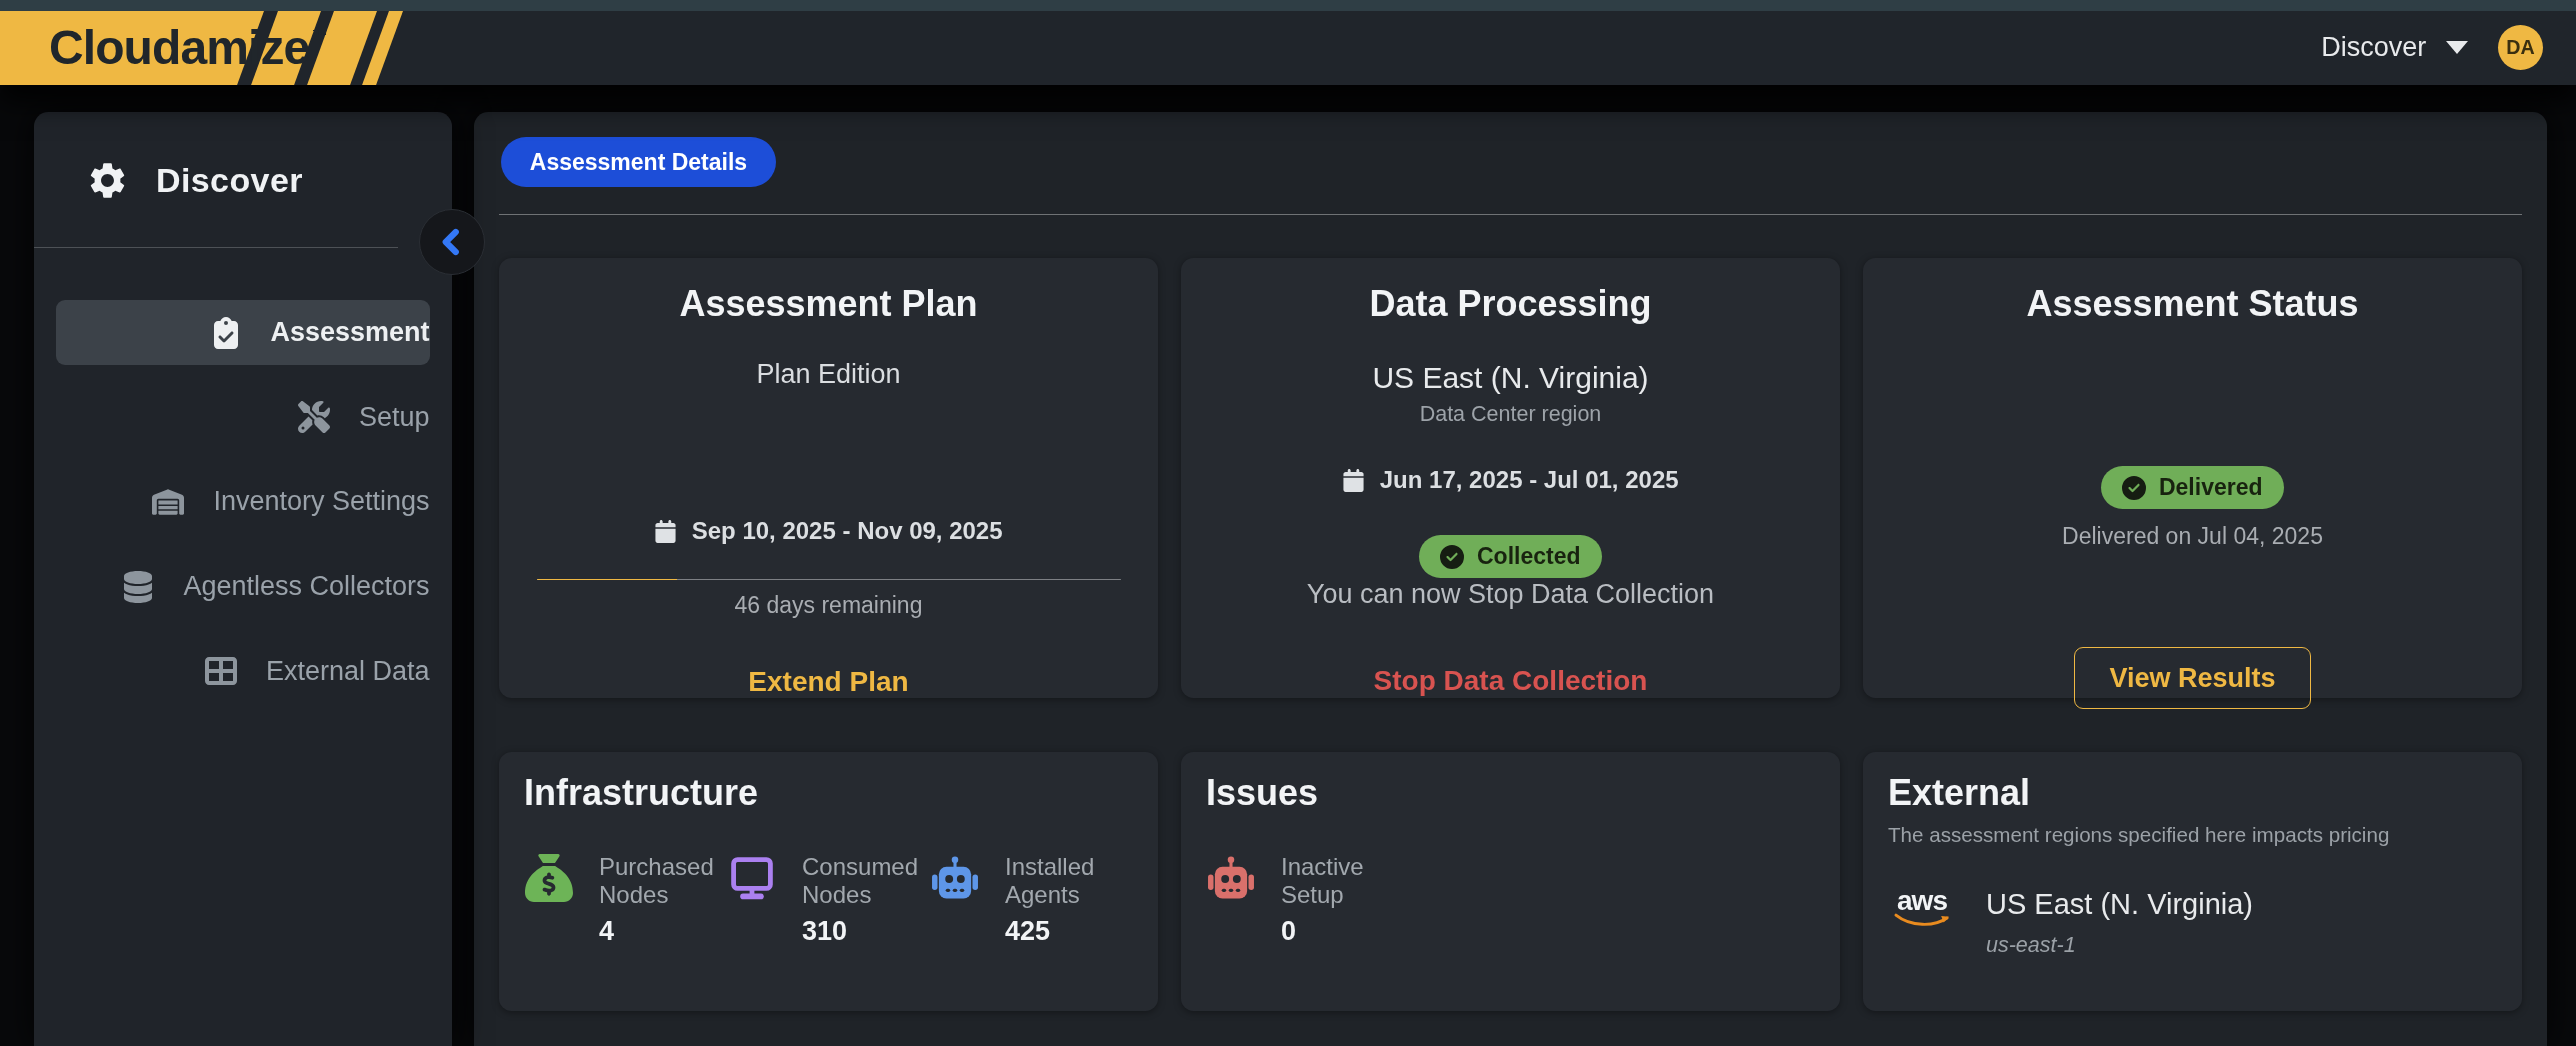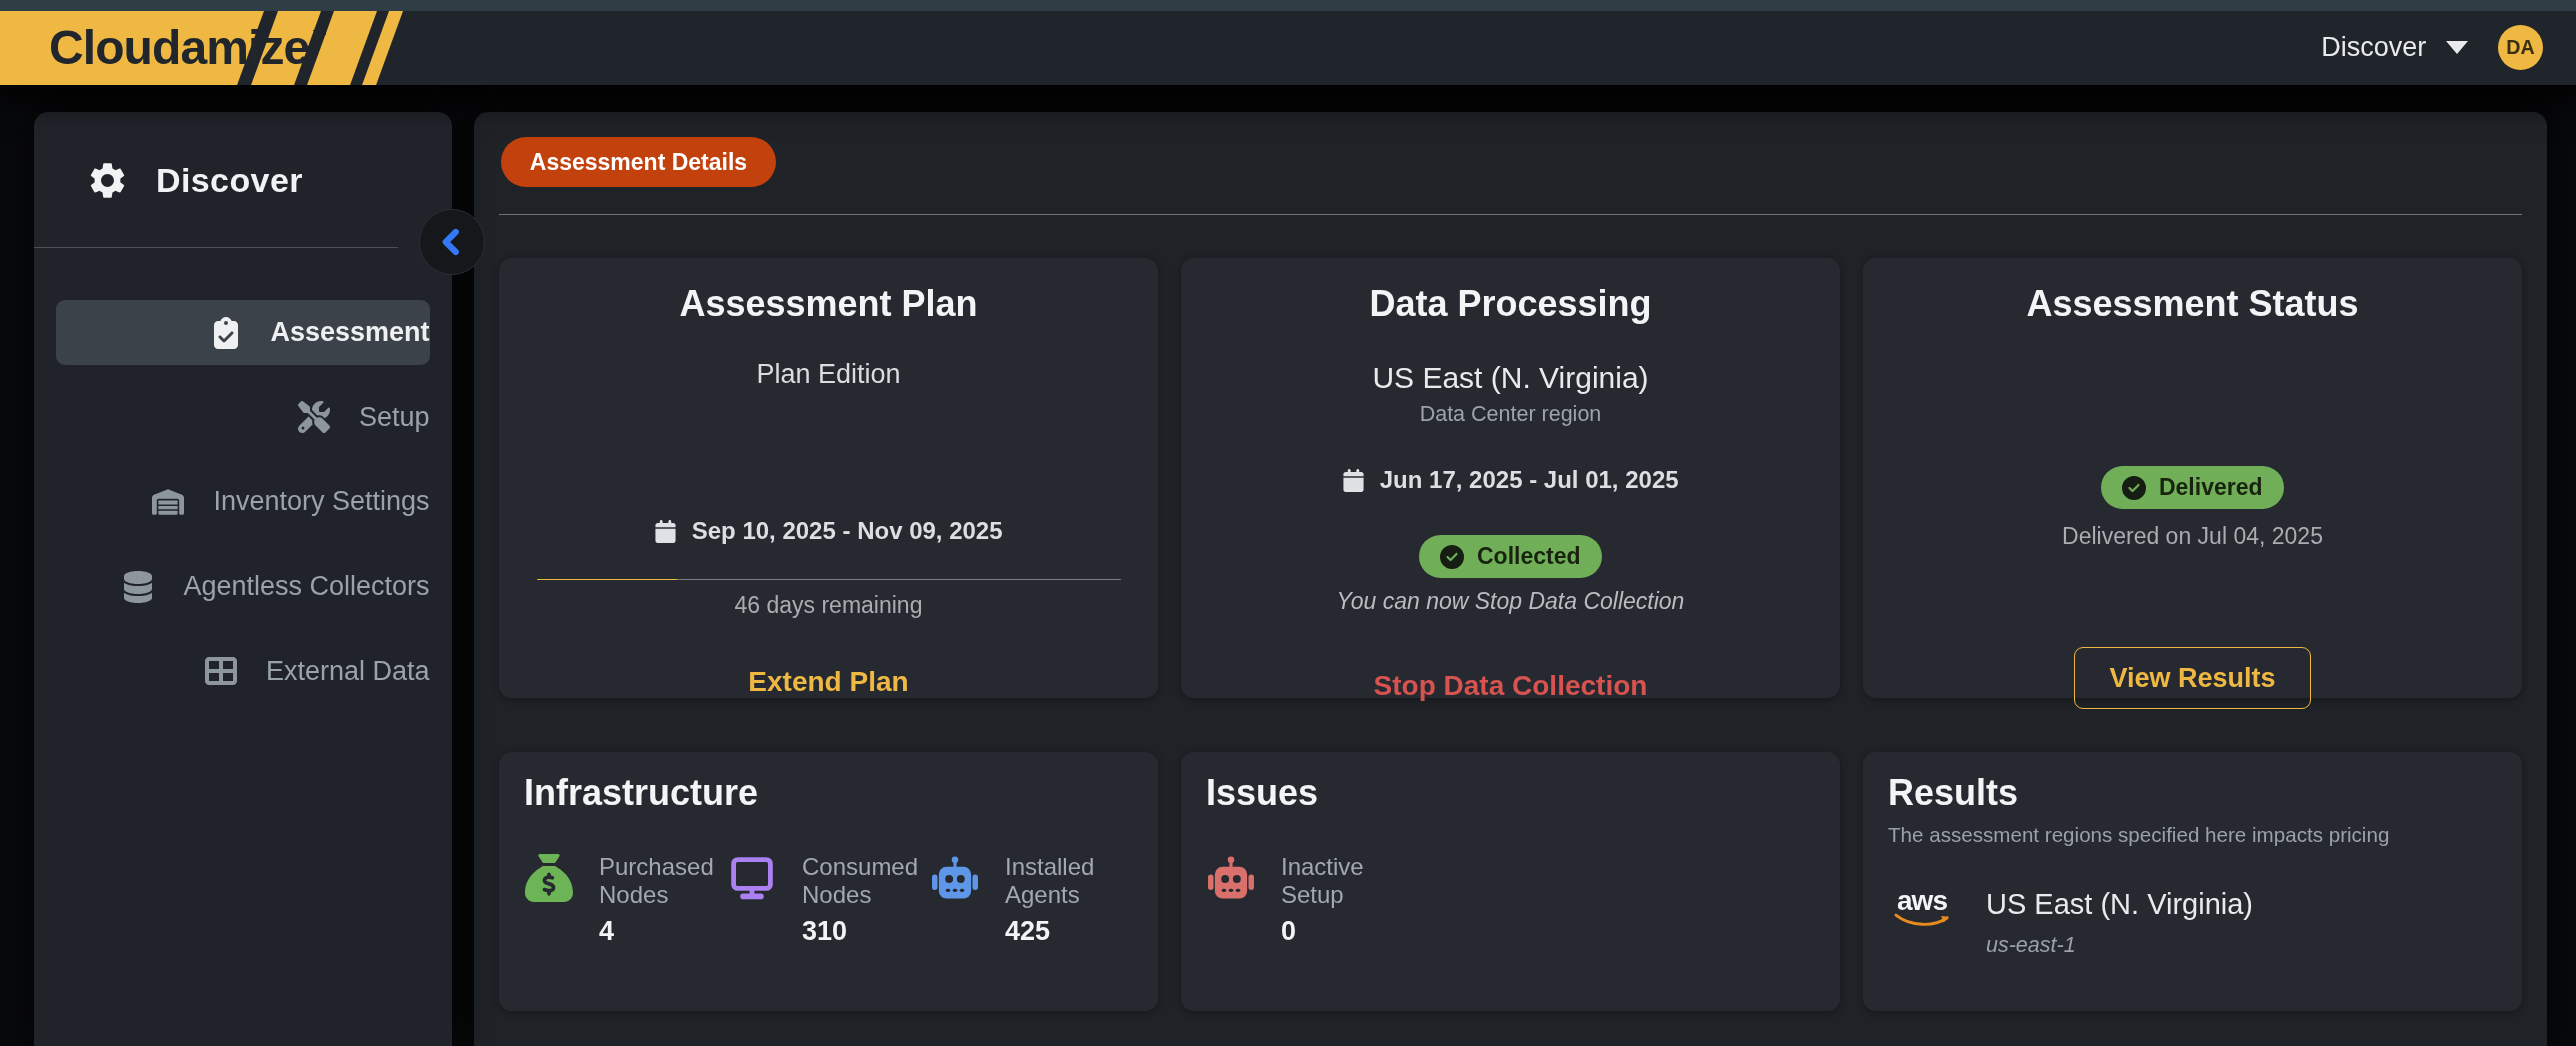--- a/index.html
+++ b/index.html
@@ -41,21 +41,21 @@
     margin-bottom:19.7px; cursor:pointer;justify-content:flex-end; }
   .sb-item svg { width:32px; height:32px; fill:#8d959d; flex:0 0 auto; }
   .sb-item .lbl { font-size:27px; color:#9aa2aa; }
   .sb-item.active { background:#3c4249; }
   .sb-item.active svg { fill:#eef0f2; }
   .sb-item.active .lbl { color:#eef0f2; font-weight:600; }
 
   
   .main { position:absolute; left:474px; top:112px; width:2073px; height:calc(100% - 112px);
     background:#1f2328; border-radius:14.3px 14.3px 0 0; box-shadow:0 0 36px rgba(0,0,0,.8); padding:25px; }
-  .section-badge { display:inline-block; margin:0 0 0 1.8px; background:#c2410c; color:#fff;
+  .section-badge { display:inline-block; margin:0 0 0 1.8px; background:#1d4ed8; color:#fff;
     font-size:23px; font-weight:700; padding:11.6px 29px; border-radius:29px; }
   .section-divider { margin-top:27px; border-bottom:1.8px solid #6f7275; }
   .grid { display:grid; grid-template-columns:1fr 1fr 1fr; column-gap:23px; row-gap:54px; margin-top:43px; }
   .card { background:#262a30; border-radius:12.5px; box-shadow:0 1.8px 7.2px rgba(0,0,0,.35); }
   .card.tall { height:440px; display:flex; flex-direction:column; align-items:center; text-align:center; }
   .card.short { height:259px; padding:19.7px 25px; }
   .card-title { font-size:36px; font-weight:700; color:#f2f4f6; }
   .tall .card-title { margin-top:25px; }
 
   .plan-sub { margin-top:34px; font-size:27px; color:#dadde0; }
@@ -68,21 +68,21 @@
   .link-action { font-size:28px; font-weight:700; cursor:pointer; }
   .c1-action { margin-top:47px; color:#efb843; }
 
   .region-name { margin-top:36px; font-size:30px; color:#e8eaec; }
   .region-cap { margin-top:7.2px; font-size:21.5px; color:#9da3a9; }
   .c2-dates { margin-top:39px; }
   .status-badge { display:flex; align-items:center; gap:12.5px; background:#70ae58; border-radius:21.5px;
     padding:8px 21.5px; font-size:23px; font-weight:700; color:#18230f; }
   .status-badge svg { width:24px; height:24px; fill:#161d12; }
   .c2-badge { margin-top:41px; }
-  .hint { margin-top:10px; font-size:23px; color:#b9bdc2;font-style:italic; }
+  .hint { margin-top:1px; font-size:27px; color:#b9bdc2; }
   .c2-action { margin-top:55px; color:#d85350; }
 
   .c3-badge { margin-top:141px; }
   .delivered-on { margin-top:14.3px; font-size:23px; color:#a9adb2; }
   .btn-outline { margin-top:97px; border:1.8px solid #efb843; border-radius:9px; background:transparent;
     color:#efb843; font-size:27px; font-weight:700; padding:14.3px 34px; cursor:pointer;
     font-family:"Liberation Sans","DejaVu Sans",sans-serif; }
 
   .metrics { display:grid; grid-template-columns:1fr 1fr 1fr; row-gap:41px; margin-top:39px; }
   .metric { display:flex; align-items:flex-start; gap:25px; }
@@ -294,21 +294,21 @@
           </span>
           <div>
             <div class="mlabel">Inactive Setup</div>
             <div class="mvalue">0</div>
           </div>
         </div>
       </div>
     </div>
 
     <div class="card short">
-      <div class="card-title">Results</div>
+      <div class="card-title">External</div>
       <div class="card-sub">The assessment regions specified here impacts pricing</div>
       <div class="region-row">
         <span class="aws">
           <span class="aws-txt">aws</span>
           <svg viewBox="0 0 60 16" fill="none">
               <path d="M3 2 C 18 14, 42 14, 55 5" stroke="#e88b1f" stroke-width="3" stroke-linecap="round"></path>
               <path d="M49 3 L57 3.6 L51.5 9.4 Z" fill="#e88b1f"></path>
             </svg>
         </span>
         <div>

